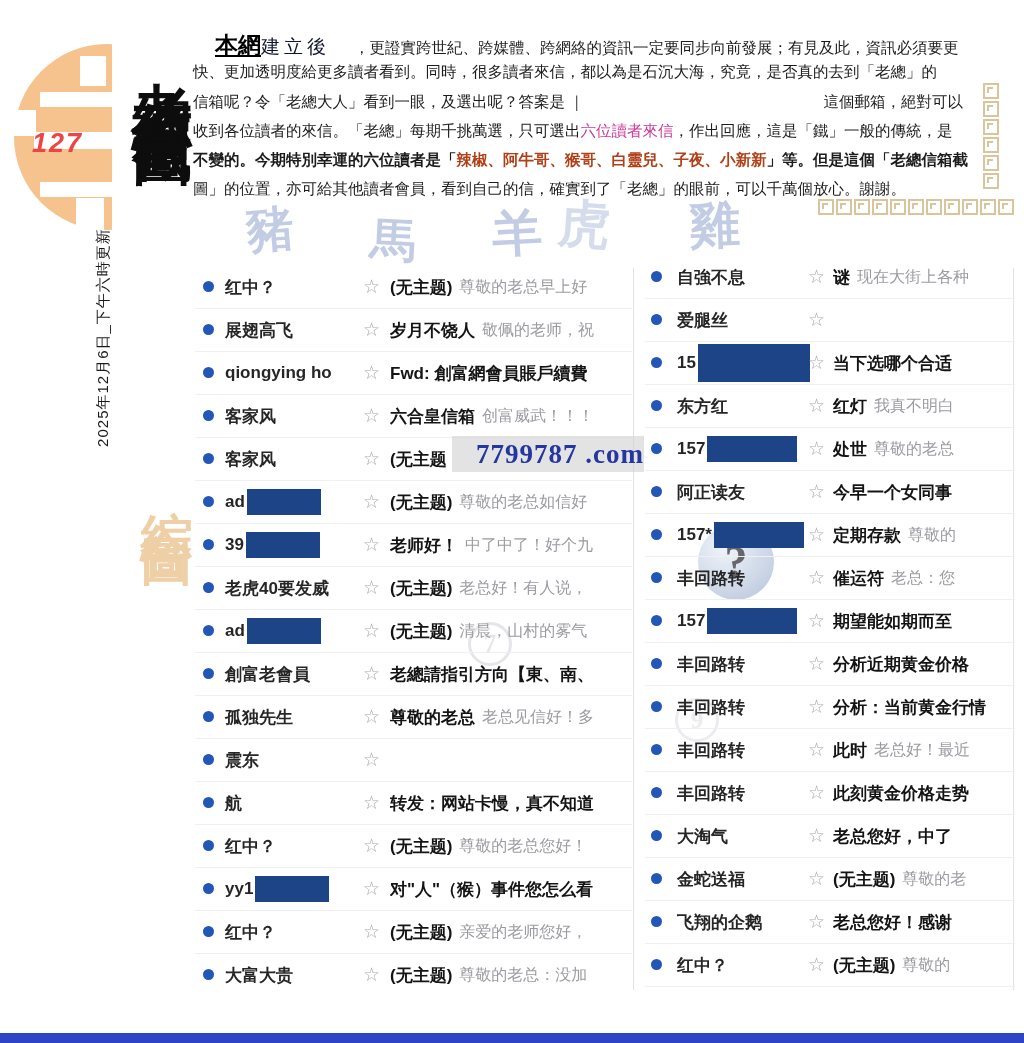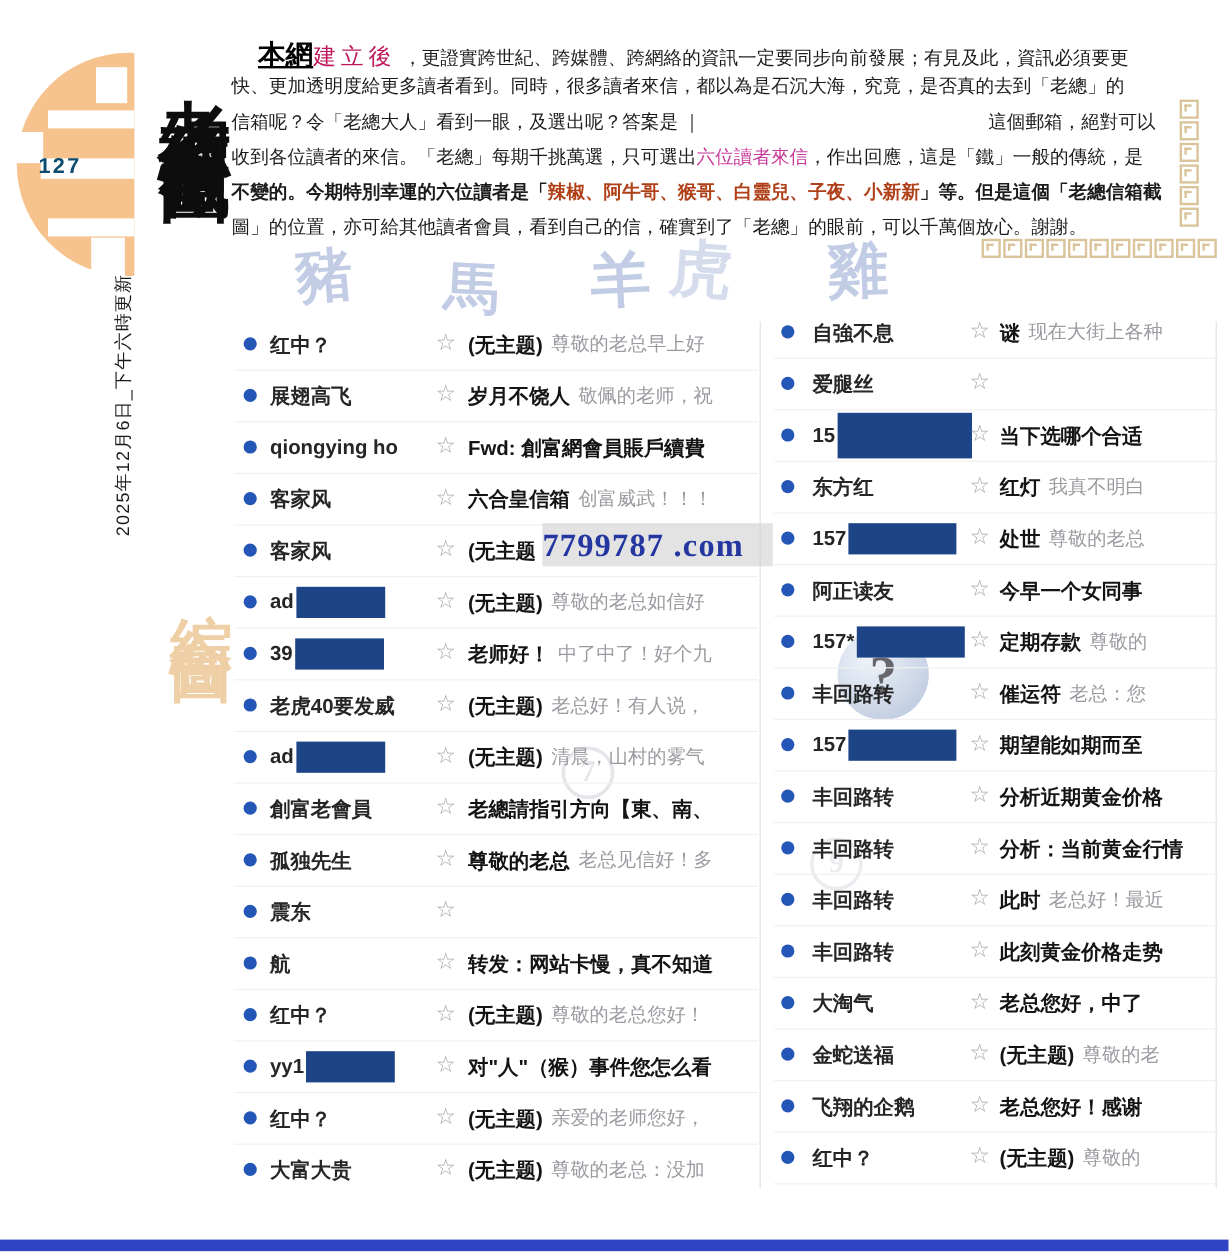--- a/index.html
+++ b/index.html
@@ -9,37 +9,37 @@
   
   #logo{position:absolute;left:6px;top:40px;width:106px;height:194px;overflow:hidden;}
   #logo .disc{position:absolute;left:8px;top:4px;width:186px;height:186px;border-radius:50%;background:#f6c28d;}
   #logo .carve{position:absolute;background:#fff;}
   #logo .c1{left:34px;top:52px;width:74px;height:15px;}
   #logo .c2{left:74px;top:16px;width:26px;height:30px;}
   #logo .c3{left:0px;top:70px;width:30px;height:26px;}
   #logo .c4{left:28px;top:92px;width:80px;height:17px;}
   #logo .c5{left:34px;top:142px;width:76px;height:15px;}
   #logo .c6{left:70px;top:158px;width:28px;height:32px;}
-  #logo .num{position:absolute;left:26px;top:88px;font-weight:bold;font-size:18px;color:#0c4a6e;letter-spacing:2px;}
+  #logo .num{position:absolute;left:26px;top:88px;font-weight:bold;font-size:27px;color:#ef4444;letter-spacing:2px;font-style:italic;}
 
   
   .vtitle{position:absolute;left:122px;top:34px;writing-mode:vertical-rl;text-orientation:upright;
           font-family:"Liberation Serif","DejaVu Serif",serif;font-weight:bold;font-size:60px;color:#0d0d0d;
           letter-spacing:10px;line-height:80px;}
   .vsub{position:absolute;left:131px;top:470px;writing-mode:vertical-rl;text-orientation:upright;
         font-family:"Liberation Serif","DejaVu Serif",serif;font-weight:bold;font-size:52px;color:#eecfa6;
         letter-spacing:14px;line-height:70px;}
   .vdate{position:absolute;left:-20px;top:328px;width:246px;text-align:center;transform:rotate(-90deg);
          font-size:15px;color:#1a1a1a;letter-spacing:1px;}
 
   
   .il{position:absolute;left:193px;font-family:"Liberation Serif","DejaVu Serif",serif;
       font-size:15.5px;color:#1c1c1c;white-space:nowrap;}
   .lead-b{font-size:23px;font-weight:bold;color:#000;text-decoration:underline;}
-  .lead-l{font-size:19px;color:#be185d;letter-spacing:4px;margin-right:6px;}
+  .lead-l{font-size:19px;color:#0f172a;letter-spacing:4px;margin-right:24px;}
   .pink{color:#c93a9a;}
   .rednames{color:#b04018;}
   #il3{width:770px;}
   #il3 .l3l{float:left;}
   #il3 .l3r{float:right;}
 
   
   .meander{position:absolute;display:flex;}
   #meander-v{left:982px;top:82px;flex-direction:column;}
   #meander-h{left:817px;top:198px;flex-direction:row;}
@@ -73,21 +73,21 @@
   #right-col .star{left:163px;}
   .subj{position:absolute;left:195px;right:0;top:0;height:100%;display:flex;align-items:center;
         white-space:nowrap;overflow:hidden;font-size:17px;}
   #right-col .subj{left:188px;}
   .subject-text{font-weight:bold;color:#141414;margin-right:7px;flex:none;}
   .preview{color:#9b9ba1;filter:blur(0.4px);flex:none;font-size:16px;}
   .col-edge{position:absolute;top:268px;height:722px;width:1px;background:#e2e2e2;}
 
   
   #domain-wm{position:absolute;left:452px;top:436px;width:192px;height:36px;z-index:5;
-             background:rgba(208,208,208,.6);display:flex;align-items:center;justify-content:flex-start;}
+             background:rgba(208,208,208,.6);display:flex;align-items:center;justify-content:flex-end;}
   #domain-wm span{font-family:"Liberation Serif","DejaVu Serif",serif;font-weight:bold;font-size:27px;
                   color:#2436a0;letter-spacing:1px;}
   #qball{position:absolute;left:698px;top:524px;width:76px;height:76px;border-radius:50%;z-index:1;
          background:radial-gradient(circle at 35% 30%, #f0f4fa, #c9d4e6 60%, #aebdd6);
          display:flex;align-items:center;justify-content:center;opacity:.92;}
   #qball span{font-family:"Liberation Serif","DejaVu Serif",serif;font-weight:bold;font-size:46px;color:#5a5a60;}
   .circnum{position:absolute;width:38px;height:38px;border:3px solid #c6c6d2;border-radius:50%;
            display:flex;align-items:center;justify-content:center;z-index:1;
            font-family:"Liberation Serif","DejaVu Serif",serif;font-weight:bold;font-size:25px;color:#c6c6d2;}
   #circ7{left:468px;top:622px;opacity:.45;}

